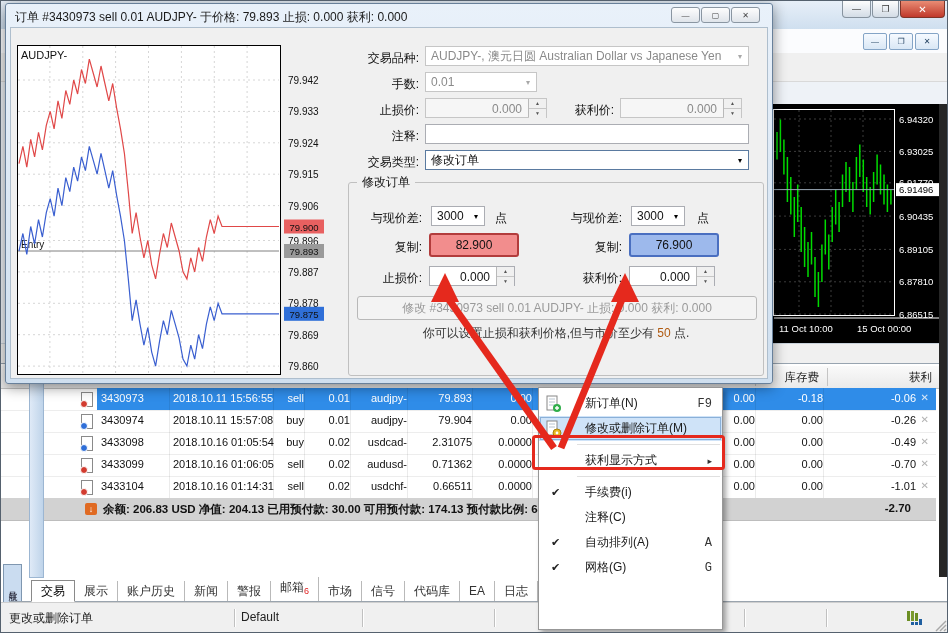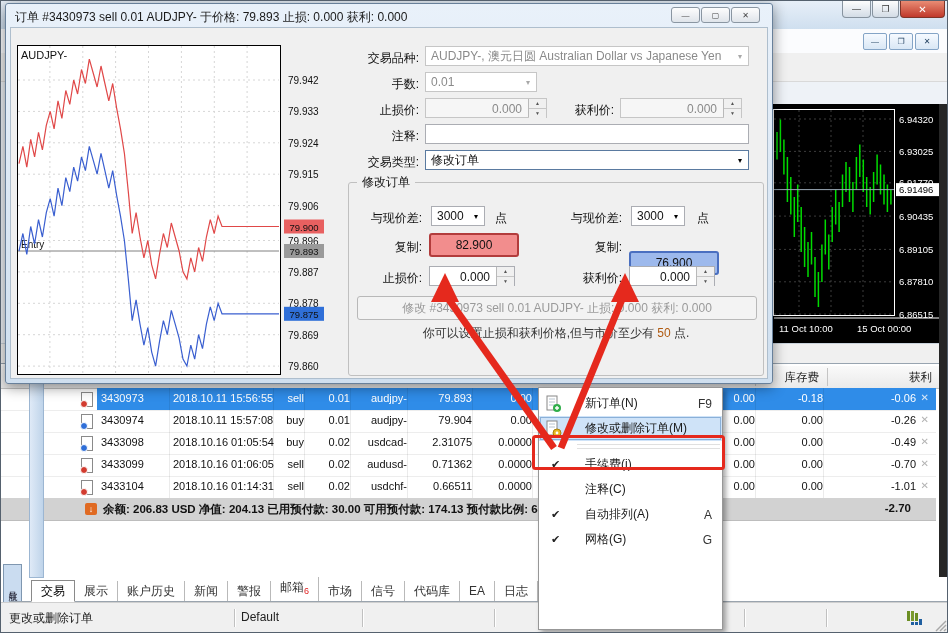--- a/index.html
+++ b/index.html
@@ -58,21 +58,21 @@
   .tab .mailbadge{color:#e02020;font-size:9px;vertical-align:sub;}
   .statusbar{left:0;top:238px;width:948px;height:31px;background:#f0f0f0;border-top:1px solid #cfcfcf;font-size:12px;color:#222;}
   .st-sep{position:absolute;top:6px;width:1px;height:18px;background:#c0c0c0;border-right:1px solid #fff;}
   .grip{position:absolute;right:2px;bottom:2px;width:14px;height:14px;}
   
   .menu{left:537px;top:386px;width:185px;height:243px;background:#fff;border:1px solid #979797;
     box-shadow:3px 3px 5px rgba(0,0,0,0.35);z-index:60;padding-top:3px;box-sizing:border-box;}
   .mi{position:relative;height:25px;display:flex;align-items:center;font-size:12px;color:#1a1a1a;padding:0 10px 0 46px;}
   .mi .ico{position:absolute;left:5px;top:4px;width:18px;height:18px;}
   .mi .chk{position:absolute;left:12px;font-size:11px;color:#222;}
-  .mi .sc{margin-left:auto;color:#333;}
+  .mi .sc{margin-left:auto;color:#333;font-family:Liberation Mono, monospace;}
   .mi .sub{margin-left:auto;font-size:9px;color:#333;}
   .mi.hl{background:#cfe3f8;outline:1px solid #8ab0d8;outline-offset:-2px;}
   .msep{height:1px;background:#e0e0e0;margin:3px 2px 3px 38px;}
   
   .dialog{left:4px;top:2px;width:766px;height:379px;background:linear-gradient(#e9f1fa,#cfdfef);
     border:1px solid #68809a;border-radius:3px;box-shadow:0 3px 14px rgba(0,0,0,0.45);z-index:50;}
   .d-title{left:9px;top:5px;font-size:12px;color:#1a1a1a;white-space:nowrap;}
   .d-btns{right:12px;top:3px;display:flex;}
   .d-btn{width:29px;height:16px;border:1px solid #8a96a2;border-radius:3px;margin-left:1px;
     background:linear-gradient(#fdfdfd,#dfe4ea);display:flex;align-items:center;justify-content:center;
@@ -351,20 +351,24 @@
         <span class="ico"><svg width="18" height="18">
             <rect x="3" y="1" width="10" height="14" fill="#fff" stroke="#888"></rect>
             <line x1="5" y1="4" x2="11" y2="4" stroke="#b8c4d0"></line>
             <line x1="5" y1="7" x2="11" y2="7" stroke="#b8c4d0"></line>
             <circle cx="13" cy="13" r="4" fill="#e8b820" stroke="#a8820a"></circle>
             <circle cx="13" cy="13" r="1.4" fill="#fff"></circle>
           </svg></span>
         <span>修改或删除订单(M)</span>
       </div>
       <div class="msep"></div>
+      <div class="mi">
+        <span>获利显示方式</span>
+        <span class="sub">▸</span>
+      </div>
       <div class="msep"></div>
       <div class="mi">
         <span class="chk">✔</span>
         <span>手续费(i)</span>
       </div>
       <div class="mi">
         <span>注释(C)</span>
       </div>
       <div class="mi">
         <span class="chk">✔</span>
@@ -481,21 +485,21 @@
         <span>3000</span>
         <span class="arr" style="color:#000">▾</span>
       </div>
       <span class="lbl" style="left:348px;top:27px;width:20px;text-align:left">点</span>
 
       <span class="lbl" style="left:0;top:56px;width:73px">复制:</span>
       <div class="btn-copy" style="left:80px;top:50px;background:#f28d8d;border:2px solid #b23c3c">
         <span>82.900</span>
       </div>
       <span class="lbl" style="left:200px;top:56px;width:73px">复制:</span>
-      <div class="btn-copy" style="left:280px;top:68px;background:#9db9ec;border:2px solid #4a6fc0">
+      <div class="btn-copy" style="left:280px;top:50px;background:#9db9ec;border:2px solid #4a6fc0">
         <span>76.900</span>
       </div>
 
       <span class="lbl" style="left:0;top:87px;width:73px">止损价:</span>
       <div class="spin" style="left:80px;top:83px;width:86px">
         <span class="val">0.000</span>
         <span class="ud">
             <span>▲</span>
             <span>▼</span>
           </span>

